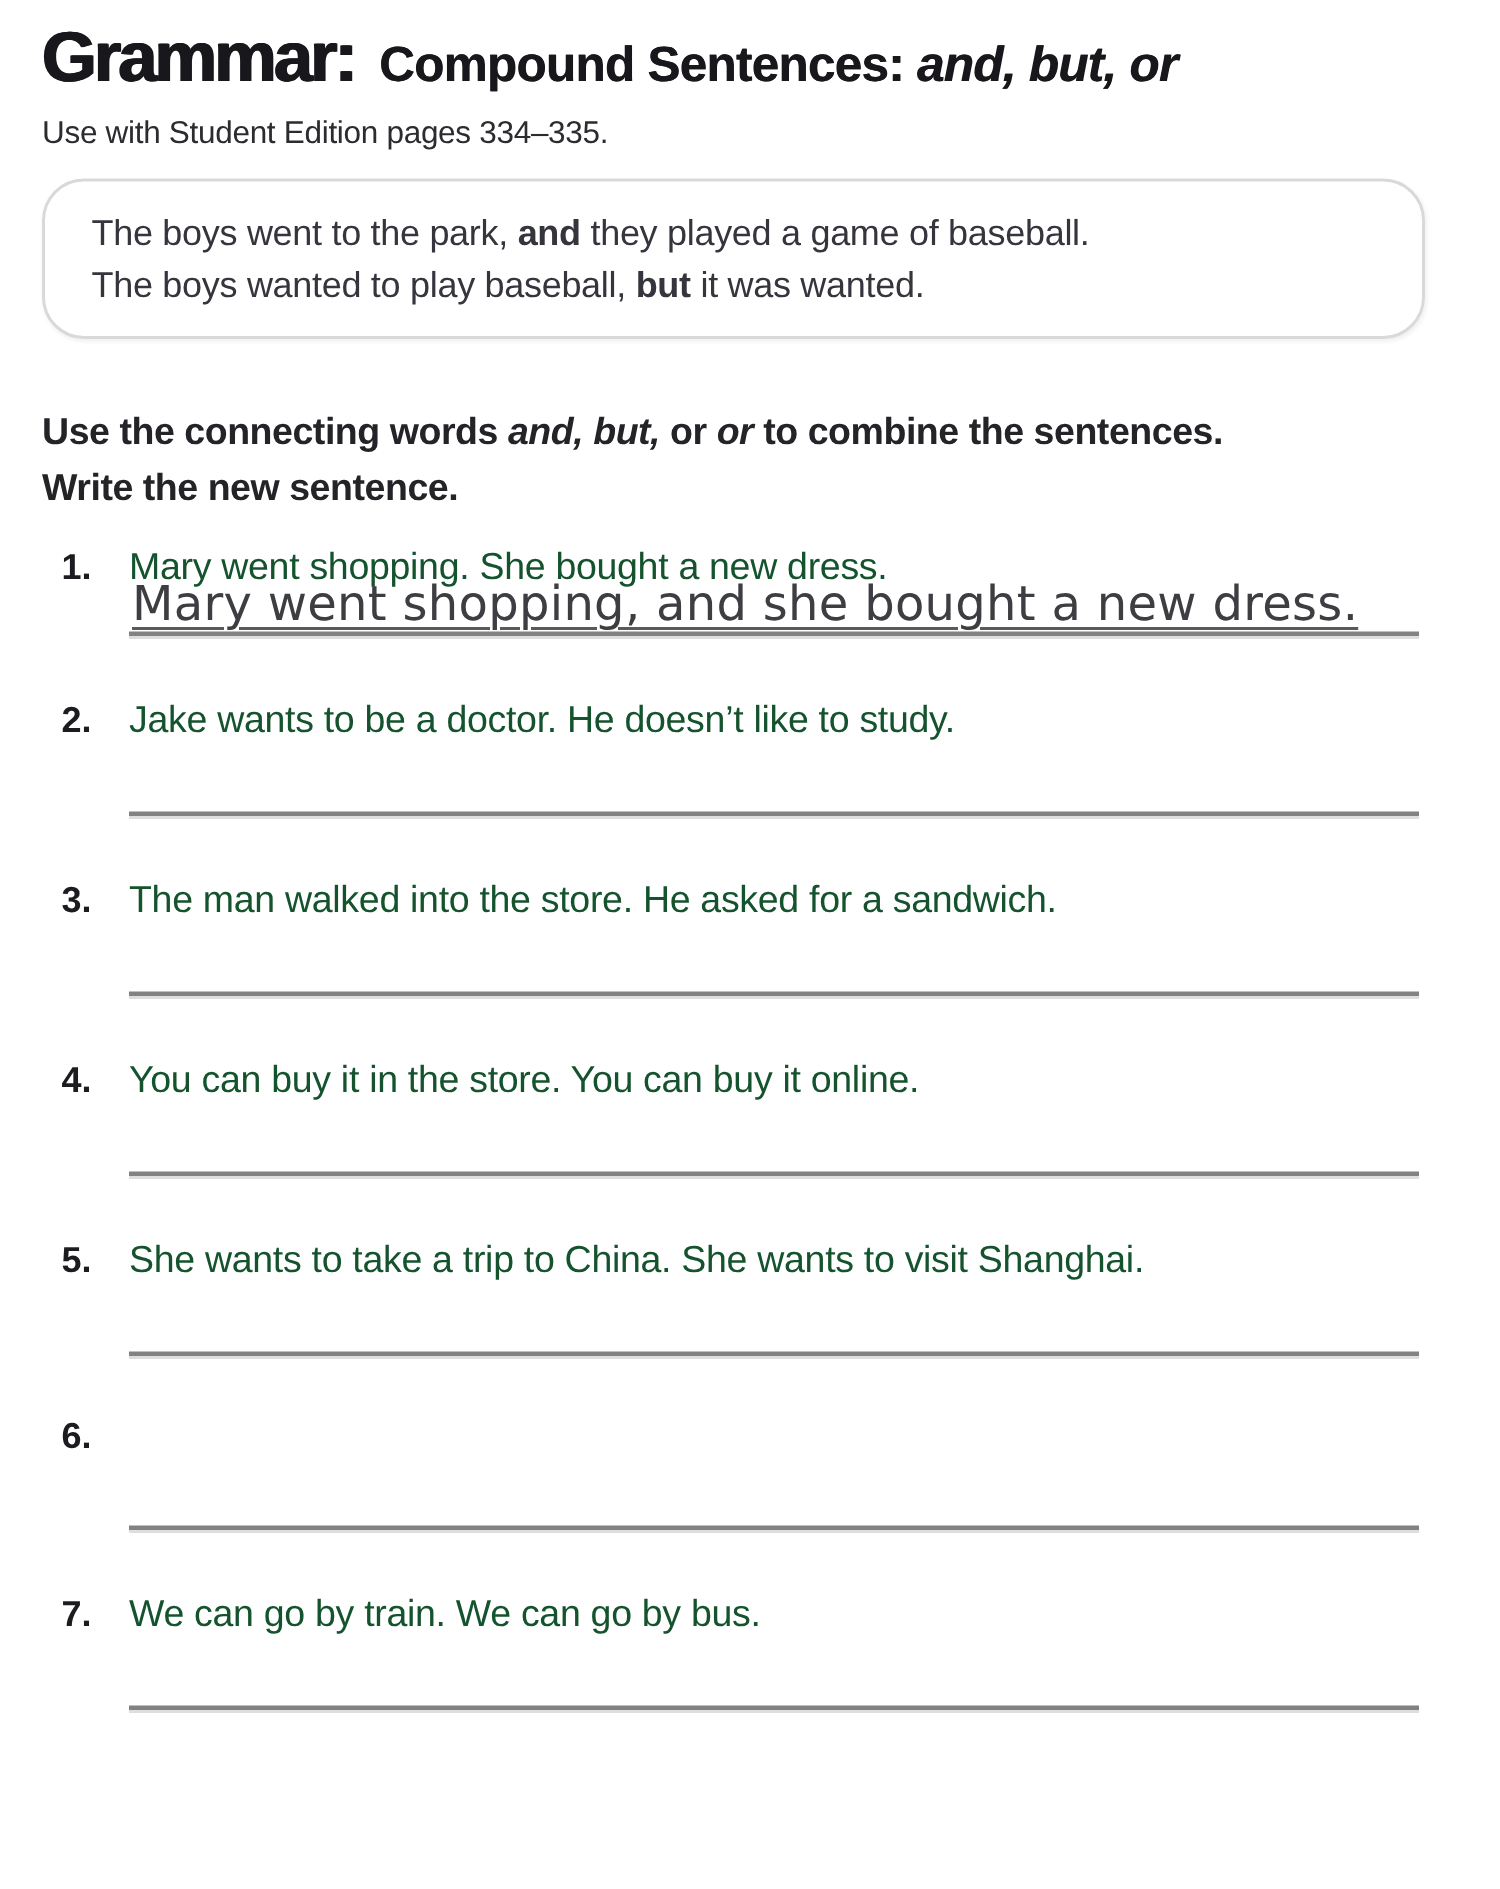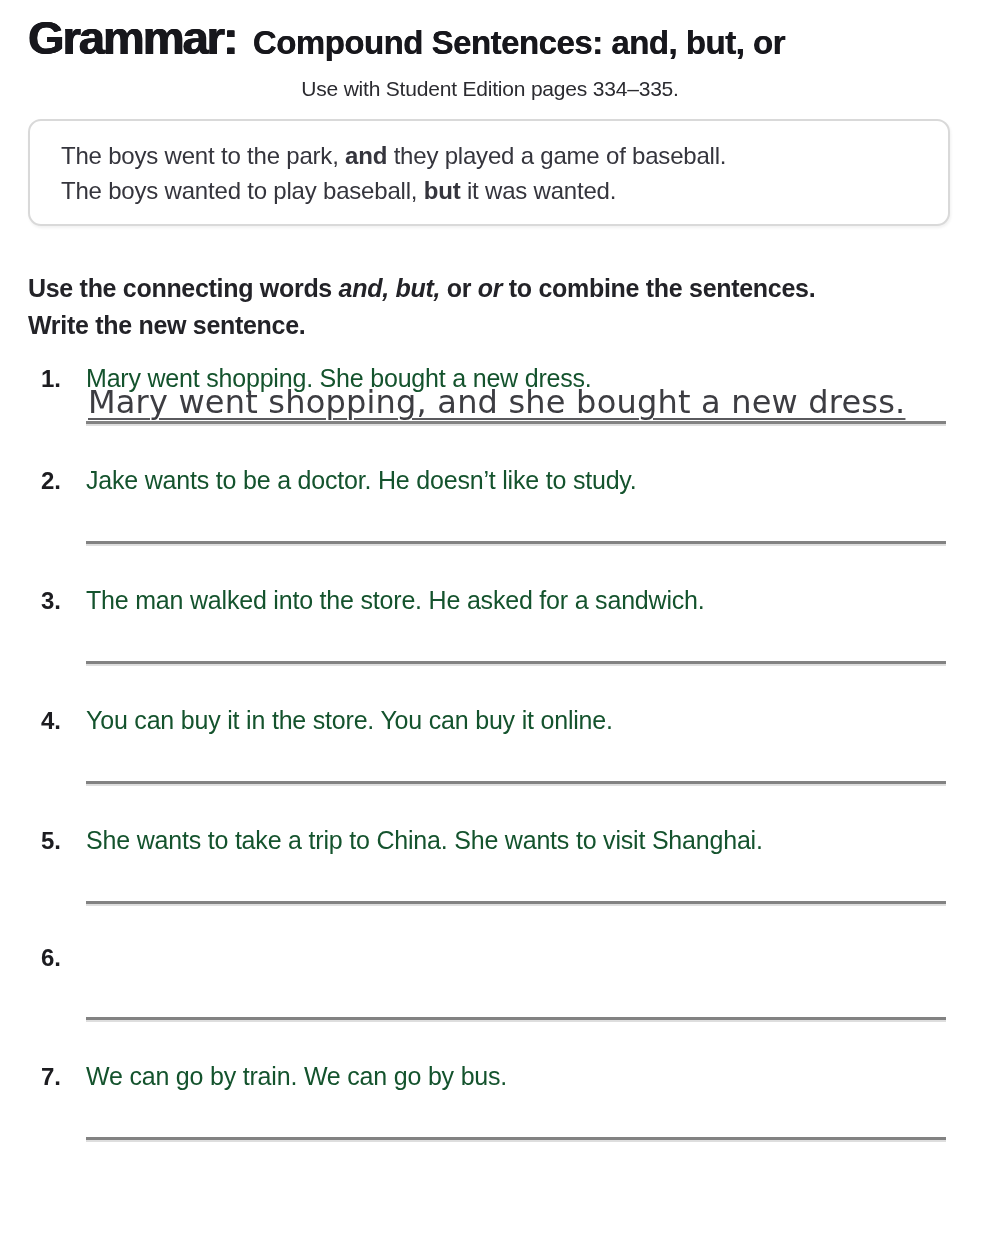--- a/index.html
+++ b/index.html
@@ -31,45 +31,44 @@
     font-weight: bold;
     letter-spacing: -2px;
     text-shadow: 0.6px 0 0 currentColor, -0.6px 0 0 currentColor;
   }
   .title-rest {
     font-size: 33px;
     font-weight: bold;
     letter-spacing: -0.5px;
     text-shadow: 0.4px 0 0 currentColor;
   }
-  .title-conj { }
+  .title-conj { font-style: italic; }
 
   .subtitle {
     margin: 12px 0 0 0;
     font-size: 21px;
     letter-spacing: -0.2px;
     color: #2b2b30;
-    text-align: center;
   }
 
   .review-line {
     margin: 16px 0 0 0;
     font-size: 24px;
     letter-spacing: -0.2px;
     color: #2f2f35;
     line-height: 30px;
   }
 
   
   .example-box {
     box-sizing: border-box;
     margin-top: 18px;
     width: 922px;
     border: 2px solid #d9d9d9;
-    border-radius: 13px;
+    border-radius: 28px;
     padding: 17px 30px 16px 31px;
     box-shadow: 1px 2px 3px rgba(0,0,0,0.06);
     background: #ffffff;
   }
   .example-sentence {
     font-size: 24px;
     line-height: 35px;
     letter-spacing: -0.2px;
     color: #35353d;
     white-space: nowrap;

